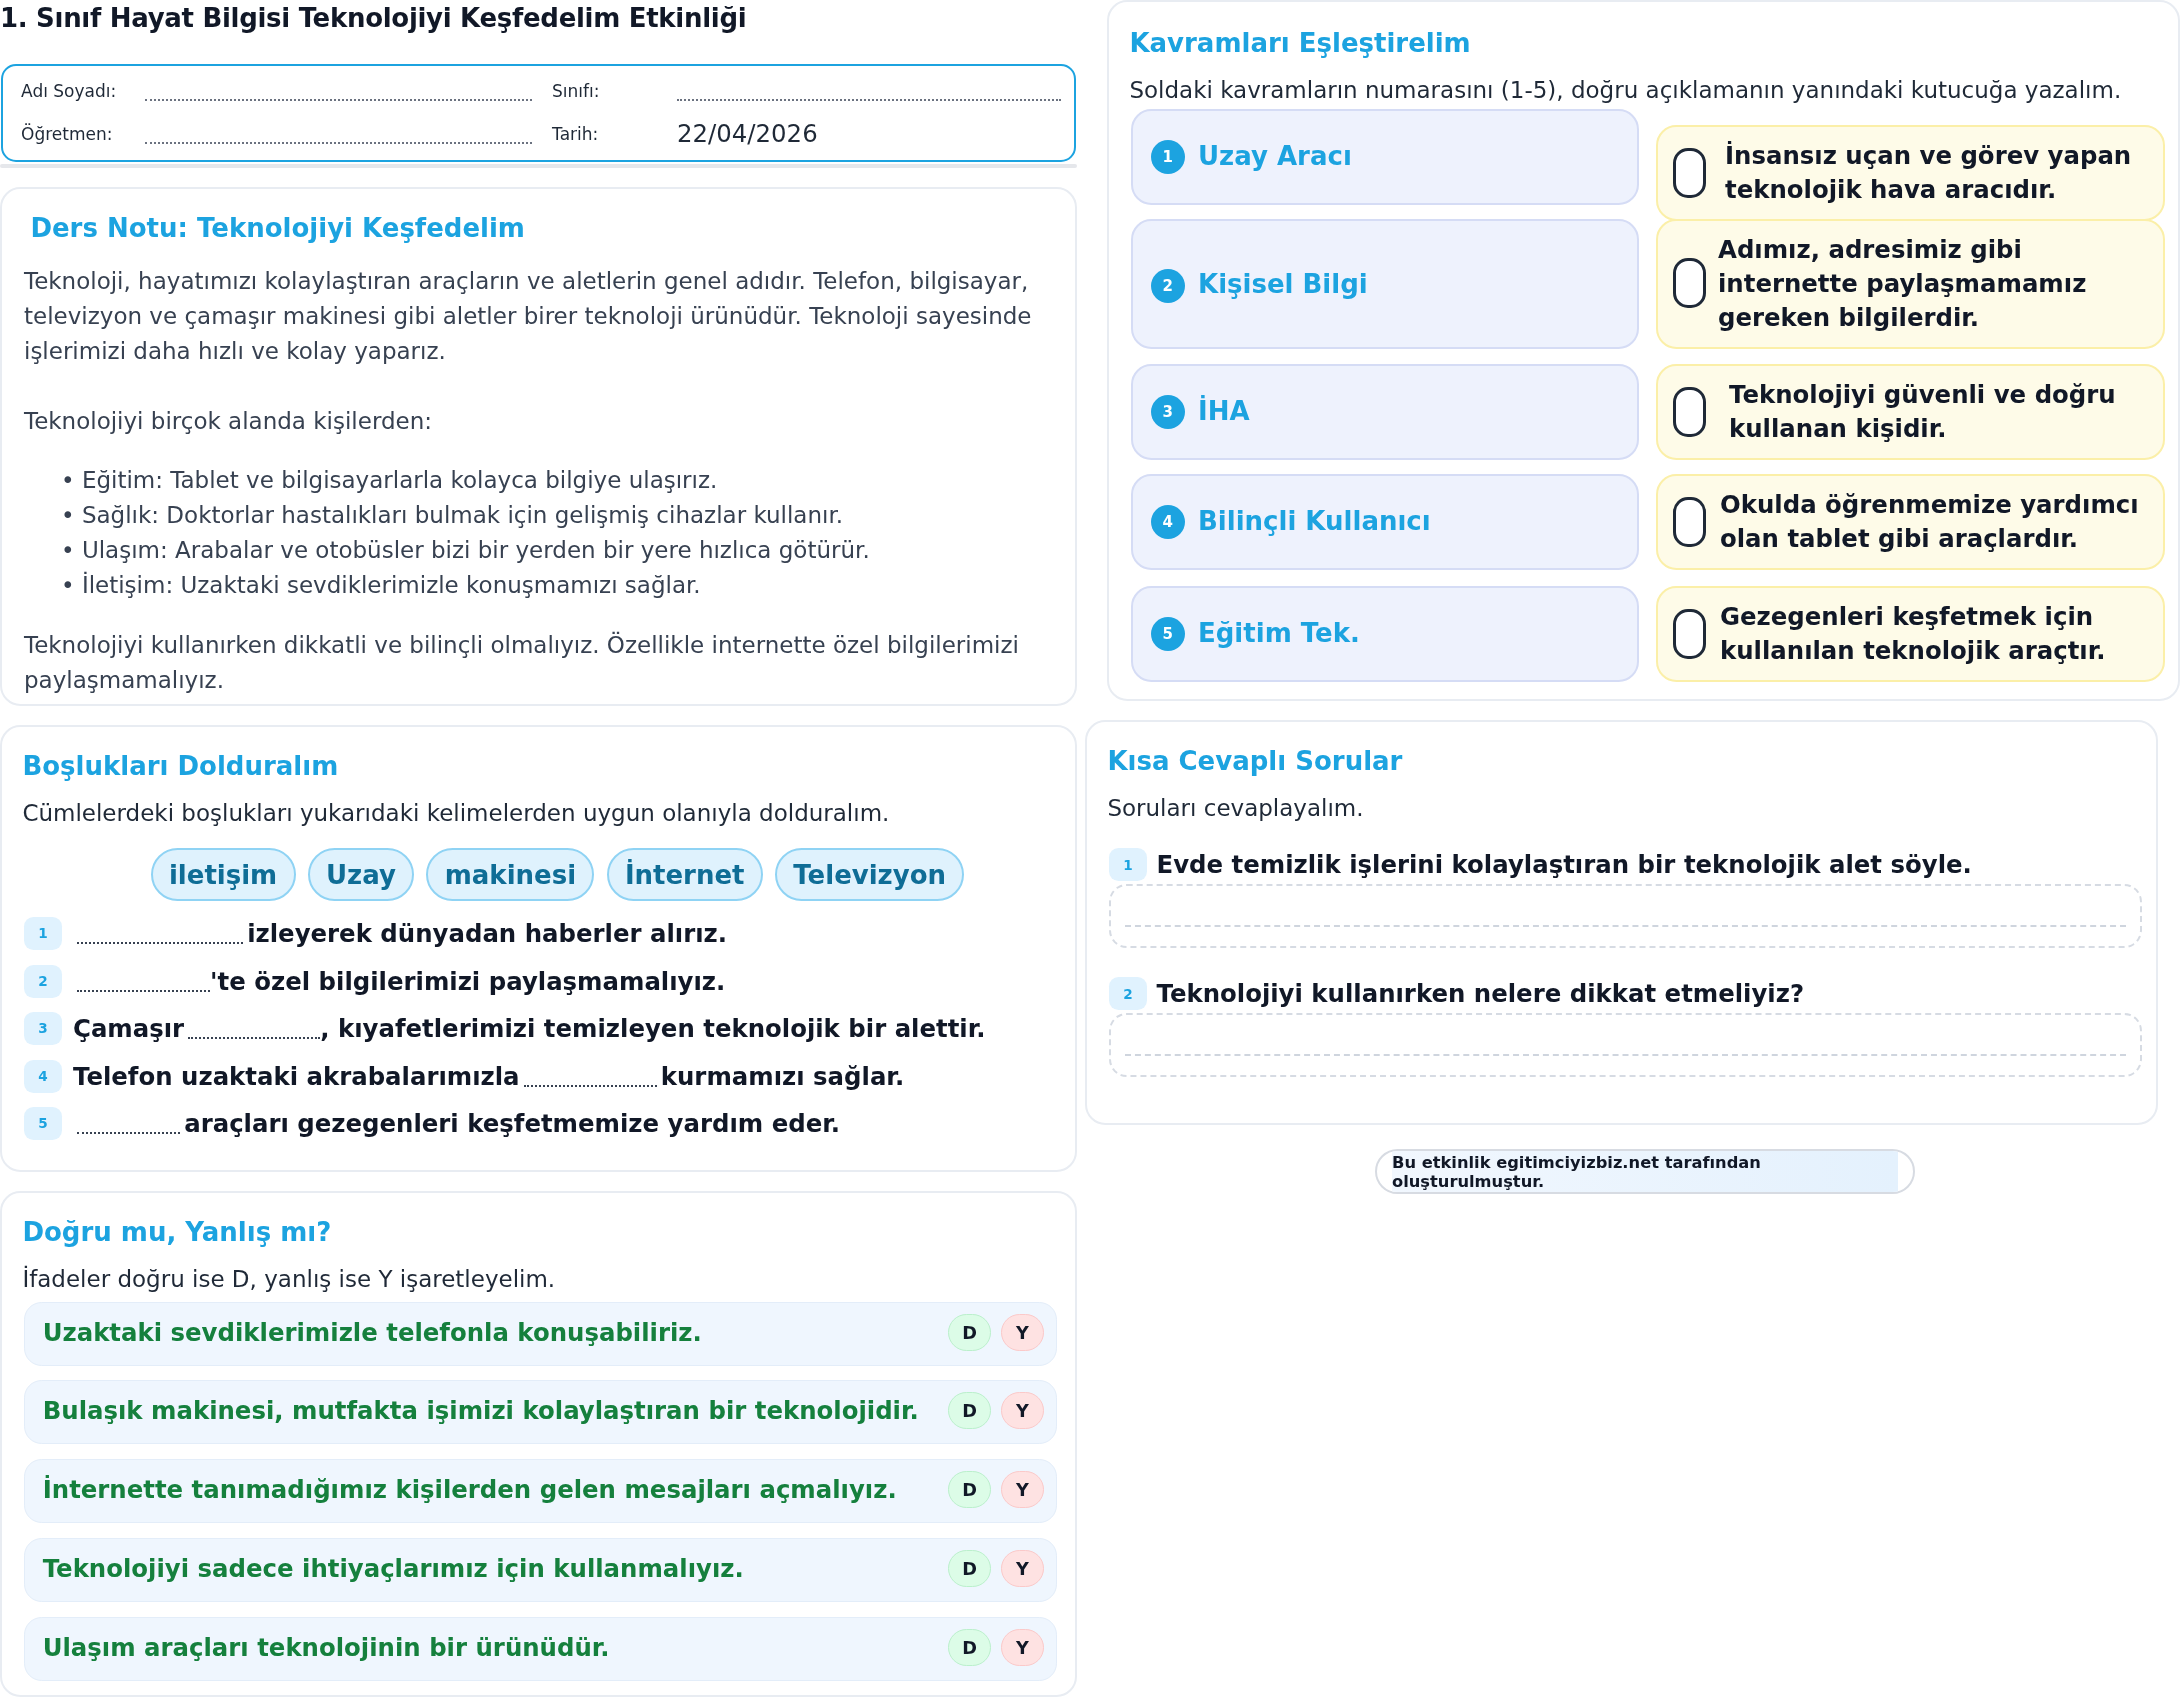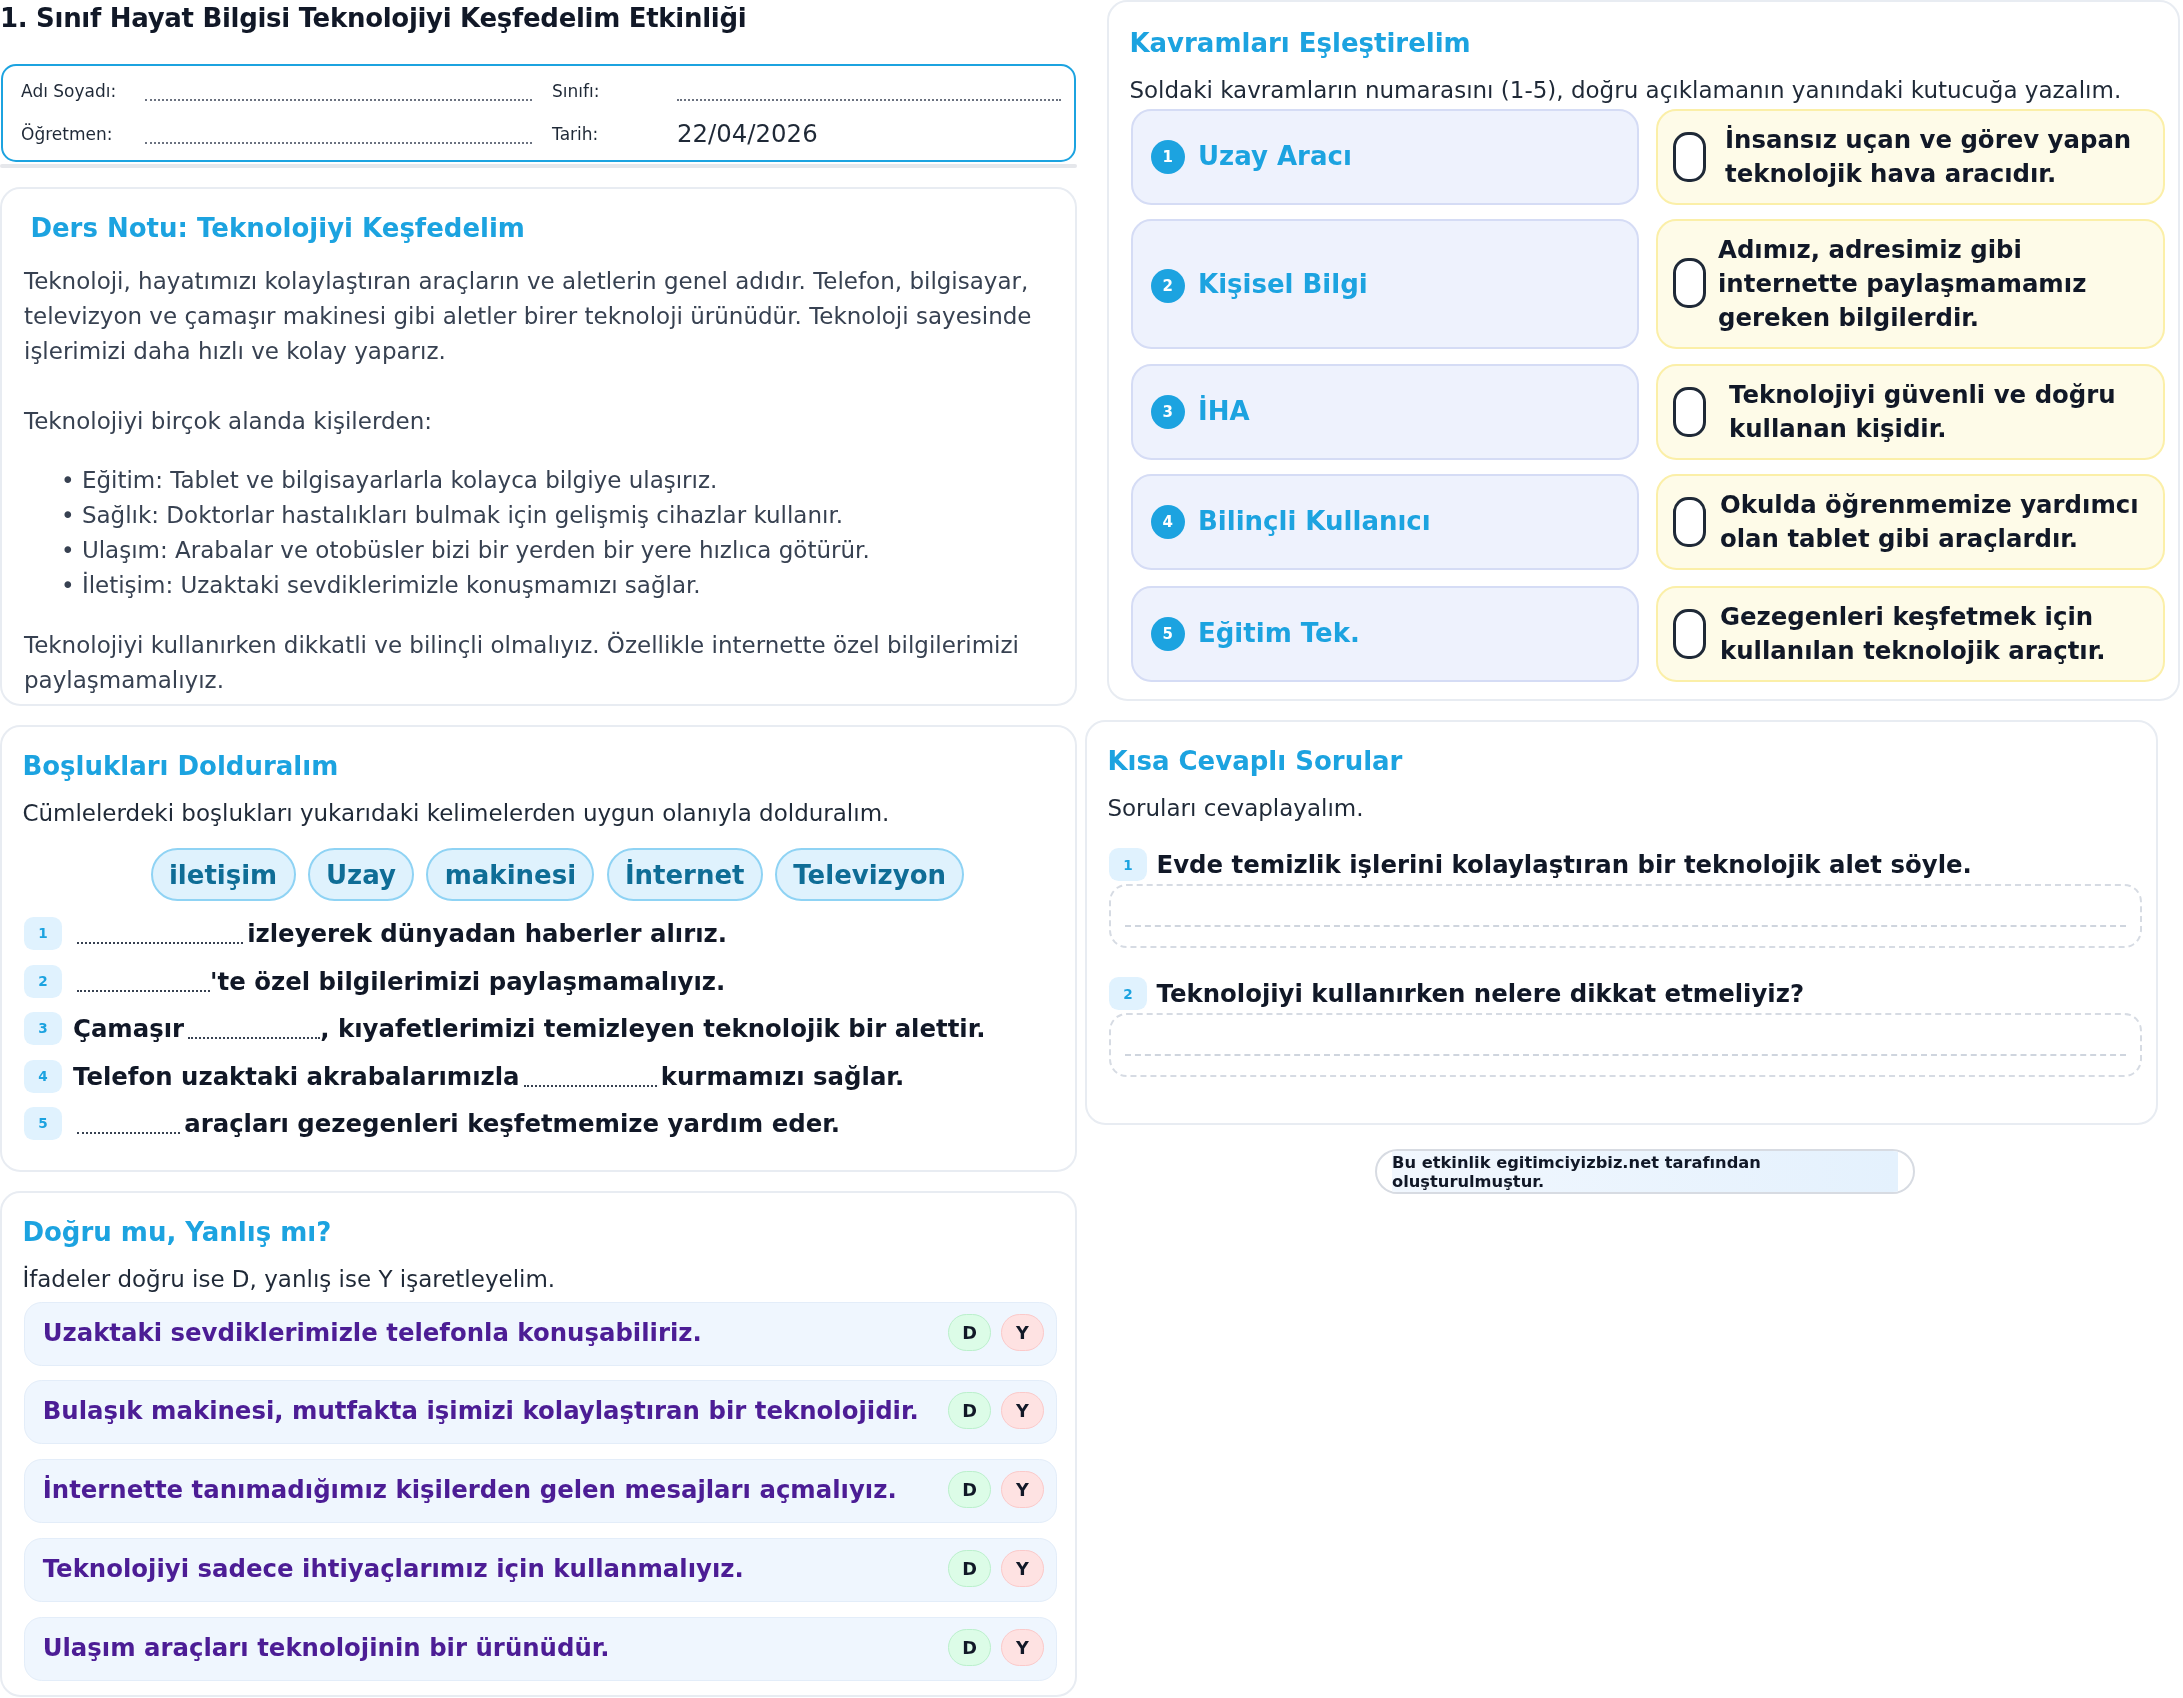--- a/index.html
+++ b/index.html
@@ -39,21 +39,21 @@
 
   
   .chips { position: absolute; left: 0; width: 1077px; top: 121px; display: flex; justify-content: center; gap: 12.2px; padding-left: 34px; }
   .chip { height: 53px; padding: 0 16.3px; border: 2px solid #8fd3f4; background: #dff2fd; border-radius: 27px; font-size: 26px; font-weight: bold; color: #0f6d96; display: flex; align-items: center; }
   .fb-row { position: absolute; left: 22px; height: 34px; display: flex; align-items: center; font-size: 24.4px; font-weight: bold; color: #111827; }
   .fb-num { width: 38px; height: 33px; border-radius: 9.5px; background: #e0f2fe; color: #1ca3e0; font-size: 13.6px; font-weight: bold; display: flex; align-items: center; justify-content: center; margin-right: 11px; flex: none; }
   .dots { display: inline-block; border-bottom: 2px dotted #374151; height: 0; margin: 0 4.1px; position: relative; top: 9.5px; }
 
   
   .tf-row { position: absolute; left: 22px; width: 1033px; height: 64px; background: #eff6fe; border: 1.4px solid #e3edf9; border-radius: 17.7px; }
-  .tf-text { position: absolute; left: 17.7px; top: 15px; font-size: 24.4px; font-weight: bold; color: #4c1d95; }
+  .tf-text { position: absolute; left: 17.7px; top: 15px; font-size: 24.4px; font-weight: bold; color: #15803d; }
   .tf-btn { position: absolute; top: 11px; width: 43px; height: 37px; border-radius: 20.4px; font-size: 17.7px; font-weight: bold; color: #111827; display: flex; align-items: center; justify-content: center; }
   .tf-d { right: 65px; background: #dcfce7; border: 1.4px solid #bbf0cc; }
   .tf-y { right: 12.2px; background: #fee2e2; border: 1.4px solid #fbc9c9; }
 
   
   .sa-q { position: absolute; left: 22px; display: flex; align-items: center; font-size: 24.4px; font-weight: bold; color: #111827; }
   .sa-num { width: 38px; height: 33px; border-radius: 9.5px; background: #e0f2fe; color: #1ca3e0; font-size: 13.6px; font-weight: bold; display: flex; align-items: center; justify-content: center; margin-right: 9.5px; }
   .sa-box { position: absolute; left: 22px; width: 1033px; height: 64px; border: 2px dashed #d6dbe3; border-radius: 17.7px; background: #fff; }
   .sa-line { position: absolute; left: 13.6px; right: 13.6px; top: 39px; border-bottom: 2px dashed #cfd5de; }
 
@@ -170,21 +170,21 @@
 </div>
 
 <div class="card" style="left:1107px; top:0; width:1073px; height:701px;">
   <div class="card-title" style="left:20.4px; top:26px;">Kavramları Eşleştirelim</div>
   <div class="card-sub" style="left:20.4px; top:75px;">Soldaki kavramların numarasını (1-5), doğru açıklamanın yanındaki kutucuğa yazalım.</div>
 
   <div class="match-left" style="top:107px; height:96px;">
     <span class="num" style="top:29px;">1</span>
     <span class="term" style="top:30px;">Uzay Aracı</span>
   </div>
-  <div class="match-right" style="top:107px; height:96px;">
+  <div class="match-right" style="top:123px; height:96px;">
     <span class="box" style="top:21px;"></span>
     <span class="desc" style="top:12.2px;">İnsansız uçan ve görev yapan teknolojik hava aracıdır.</span>
   </div>
 
   <div class="match-left" style="top:217px; height:130px;">
     <span class="num" style="top:48px;">2</span>
     <span class="term" style="top:48px;">Kişisel Bilgi</span>
   </div>
   <div class="match-right" style="top:217px; height:130px;">
     <span class="box" style="top:37px;"></span>

